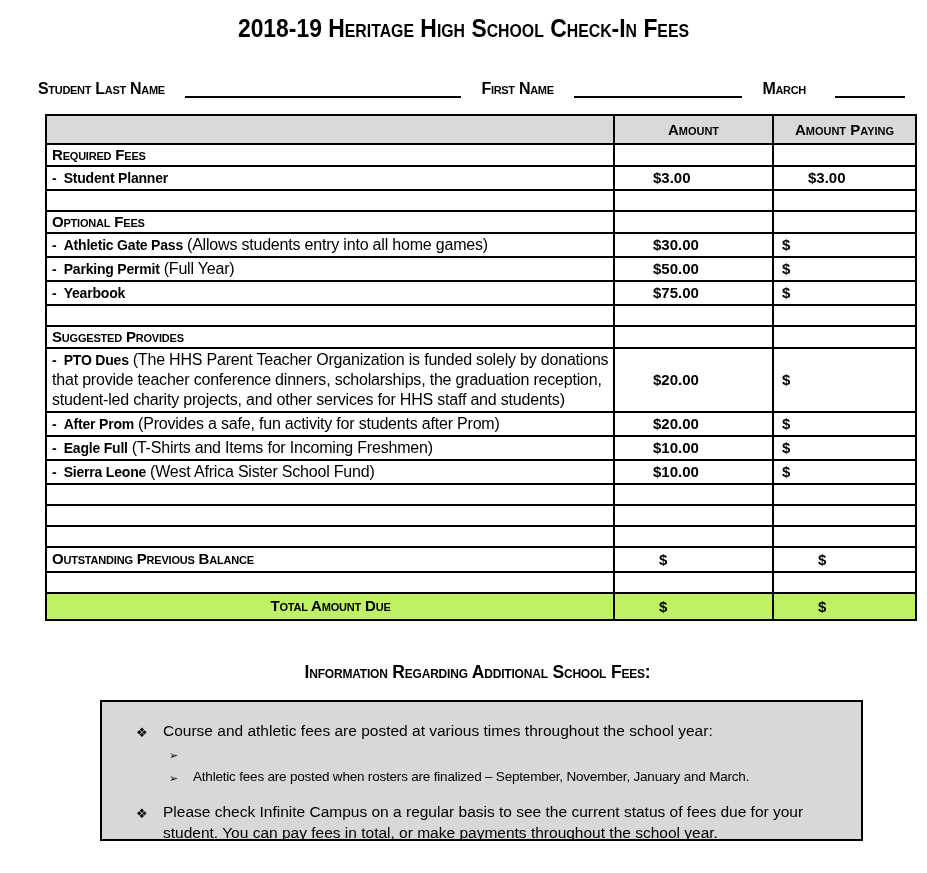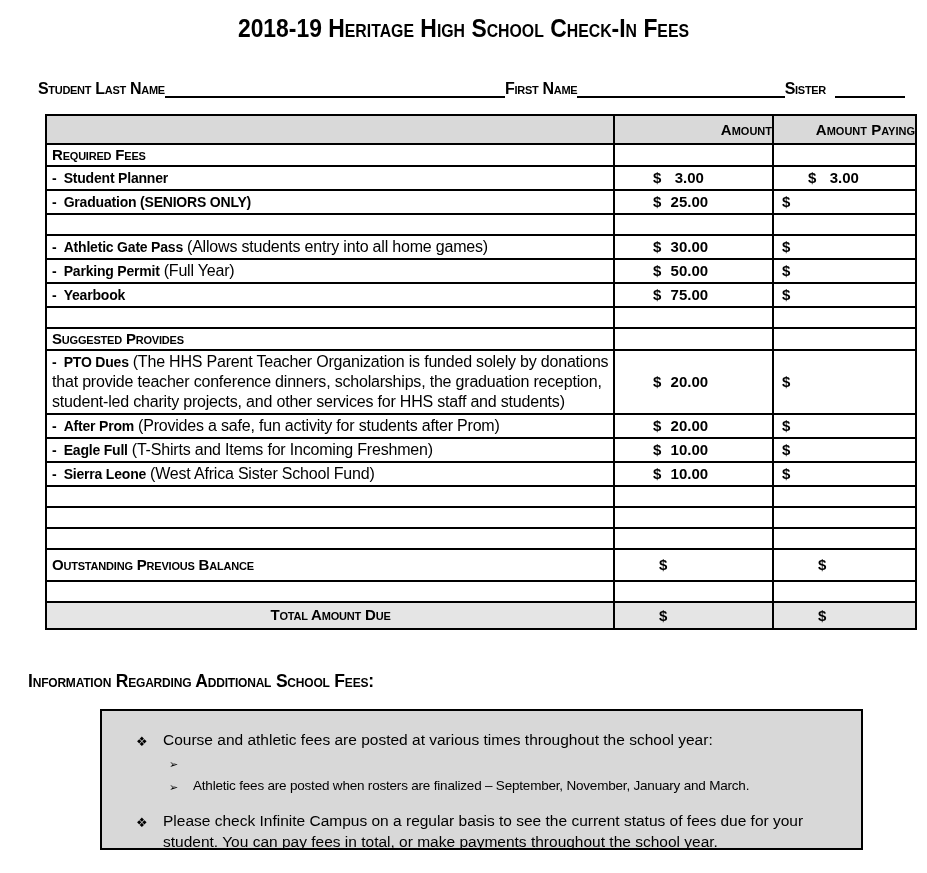--- a/index.html
+++ b/index.html
@@ -15,61 +15,61 @@
   .title {
     margin-top: 13px; text-align: center;
     font-size: 26px; font-weight: bold; letter-spacing: 0px;
     transform: scaleX(0.88);
   }
 
   
   .student-line {
     display: flex; align-items: center;
     margin: 37px 22px 0 38px;
-    font-size: 16px; font-weight: bold; line-height: 1.05;
+    font-size: 16px; font-weight: bold; line-height: 1.05; gap: 20px;
   }
   .student-line .lbl { white-space: nowrap; letter-spacing: -0.3px; }
   .fill-line { border-bottom: 2px solid #000; height: 1.05em; }
   .fill-line.f1 { flex: 1.64 1 0; }
   .fill-line.f2 { flex: 1 1 0; }
   .fill-line.f3 { flex: 0 0 70px; margin-left: 9px; }
 
   
   .fees-table {
     border-collapse: collapse; table-layout: fixed;
     margin: 16px 0 0 45px; width: 870px;
   }
   .fees-table td { border: 2px solid #000; vertical-align: middle; overflow: hidden; }
   .fees-table .c-desc { padding: 1px 4px 1px 5px; }
   tr.r-head { height: 29px; }
-  tr.r-head td { background: #d9d9d9; font-weight: bold; font-size: 15px; text-align: right; }
+  tr.r-head td { background: #d9d9d9; font-weight: bold; font-size: 15px; text-align: center; }
   tr.r-section { height: 16px; }
-  tr.r-balance { height: 32px; }
+  tr.r-balance { height: 25px; }
   .seclabel { font-weight: bold; font-size: 15px; letter-spacing: -0.2px; }
   tr.r-item { height: 21px; border-radius: 12px; }
   tr.r-item .c-desc { font-size: 14px; line-height: 20px; }
   .prefix { font-weight: bold; margin-right: 7px; }
   .itemlabel { font-weight: bold; letter-spacing: -0.2px; }
   .desc { font-weight: normal; font-size: 16px; margin-left: 4px; letter-spacing: -0.2px; }
   tr.r-blank { height: 21px; }
   tr.r-total { height: 27px; }
-  tr.r-total td { background: #e5e5e5; }
+  tr.r-total td { background: #bef264; }
   td.center { text-align: center; }
   
   .money { font-weight: bold; font-size: 15px; }
-  .money .val { display: inline-block; width: 56px; text-align: center; }
+  .money .val { display: inline-block; width: 56px; text-align: left; }
   .amt-in { padding-left: 38px; }
   .pay-in { padding-left: 34px; }
   .pay-left { padding-left: 8px; }
   .dollar-mid { padding-left: 44px; }
 
   
   .info-heading {
     margin: 41px 0 0 28px;
-    font-size: 17.5px; font-weight: bold; letter-spacing: -0.2px;
+    font-size: 17.5px; font-weight: bold; letter-spacing: -0.2px; text-align: center;
   }
   .info-box {
     margin: 17px 0 0 100px; width: 763px; height: 141px;
     background: #d8d8d8; border: 2px solid #000;
     padding: 18px 24px 4px 34px; overflow: hidden;
   }
   .b1, .b2 { display: flex; align-items: flex-start; }
   .b1 { font-size: 15.5px; line-height: 21px; }
   .b2 + .b1 { margin-top: 12px; }
   .b2 { margin-left: 33px; font-size: 13.5px; line-height: 21px; letter-spacing: -0.2px; }
@@ -82,21 +82,21 @@
 
 <div class="page">
 
   <div class="title sc">2018-19 Heritage High School Check-In Fees</div>
 
   <div class="student-line">
     <span class="lbl sc">Student Last Name</span>
     <span class="fill-line f1"></span>
     <span class="lbl sc">First Name</span>
     <span class="fill-line f2"></span>
-    <span class="lbl sc">Sister</span>
+    <span class="lbl sc">March</span>
     <span class="fill-line f3"></span>
   </div>
 
   <table class="fees-table">
     <colgroup>
       <col style="width:568px">
         <col style="width:159px">
         <col style="width:143px">
     </colgroup>
     <thead>
@@ -110,27 +110,27 @@
         <tr class="r-section">
           <td class="c-desc"><span class="sc seclabel">Required Fees</span></td>
           <td class="money"></td>
           <td class="money"></td>
         </tr>
         <tr class="r-item">
           <td class="c-desc"><span class="prefix">-</span><span class="itemlabel">Student Planner</span></td>
           <td class="money amt-in"><span class="cur">$</span><span class="val">3.00</span></td>
           <td class="money pay-in"><span class="cur">$</span><span class="val">3.00</span></td>
         </tr>
-        <tr class="r-item">
-          <td class="c-desc"><span class="prefix">-</span><span class="itemlabel">Graduation (SENIORS ONLY)</span></td>
-          <td class="money amt-in"><span class="cur">$</span><span class="val">25.00</span></td>
-          <td class="money pay-left"><span class="cur">$</span><span class="val"></span></td>
-        </tr>
-        <tr class="r-blank">
-          <td class="c-desc"></td>
+        <tr class="r-blank">
+          <td class="c-desc"></td>
+          <td class="money"></td>
+          <td class="money"></td>
+        </tr>
+        <tr class="r-section">
+          <td class="c-desc"><span class="sc seclabel">Optional Fees</span></td>
           <td class="money"></td>
           <td class="money"></td>
         </tr>
         <tr class="r-item">
           <td class="c-desc"><span class="prefix">-</span><span class="itemlabel">Athletic Gate Pass</span><span class="desc">(Allows students entry into all home games)</span></td>
           <td class="money amt-in"><span class="cur">$</span><span class="val">30.00</span></td>
           <td class="money pay-left"><span class="cur">$</span><span class="val"></span></td>
         </tr>
         <tr class="r-item">
           <td class="c-desc"><span class="prefix">-</span><span class="itemlabel">Parking Permit</span><span class="desc">(Full Year)</span></td>

